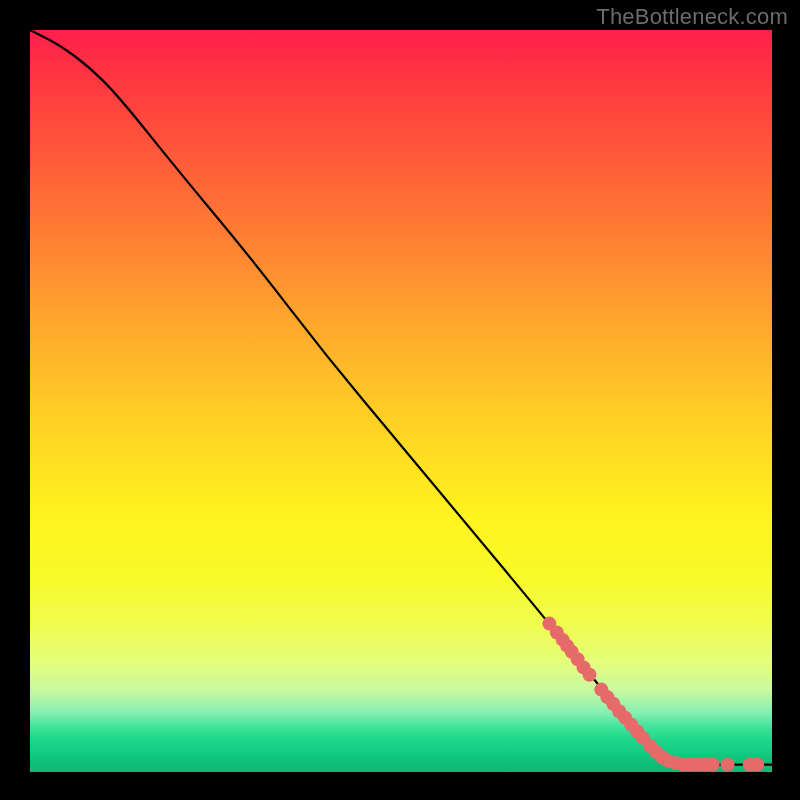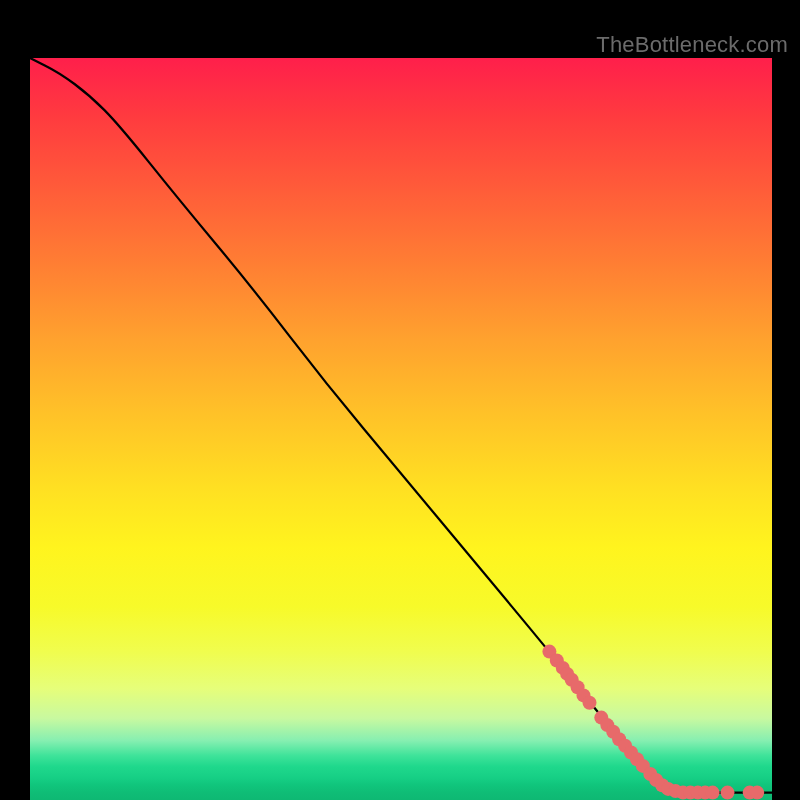--- a/index.html
+++ b/index.html
@@ -9,21 +9,20 @@
     height: 800px;
     background: #000;
     overflow: hidden;
     font-family: Arial, Helvetica, sans-serif;
   }
   .frame {
     position: relative;
     width: 800px;
     height: 576px;
     background: #000;
-    margin-top: 28px;
   }
   .watermark {
     position: absolute;
     top: 4px;
     right: 12px;
     color: #6b6b6b;
     font-size: 22px;
     font-weight: 500;
     letter-spacing: 0.2px;
     z-index: 10;

